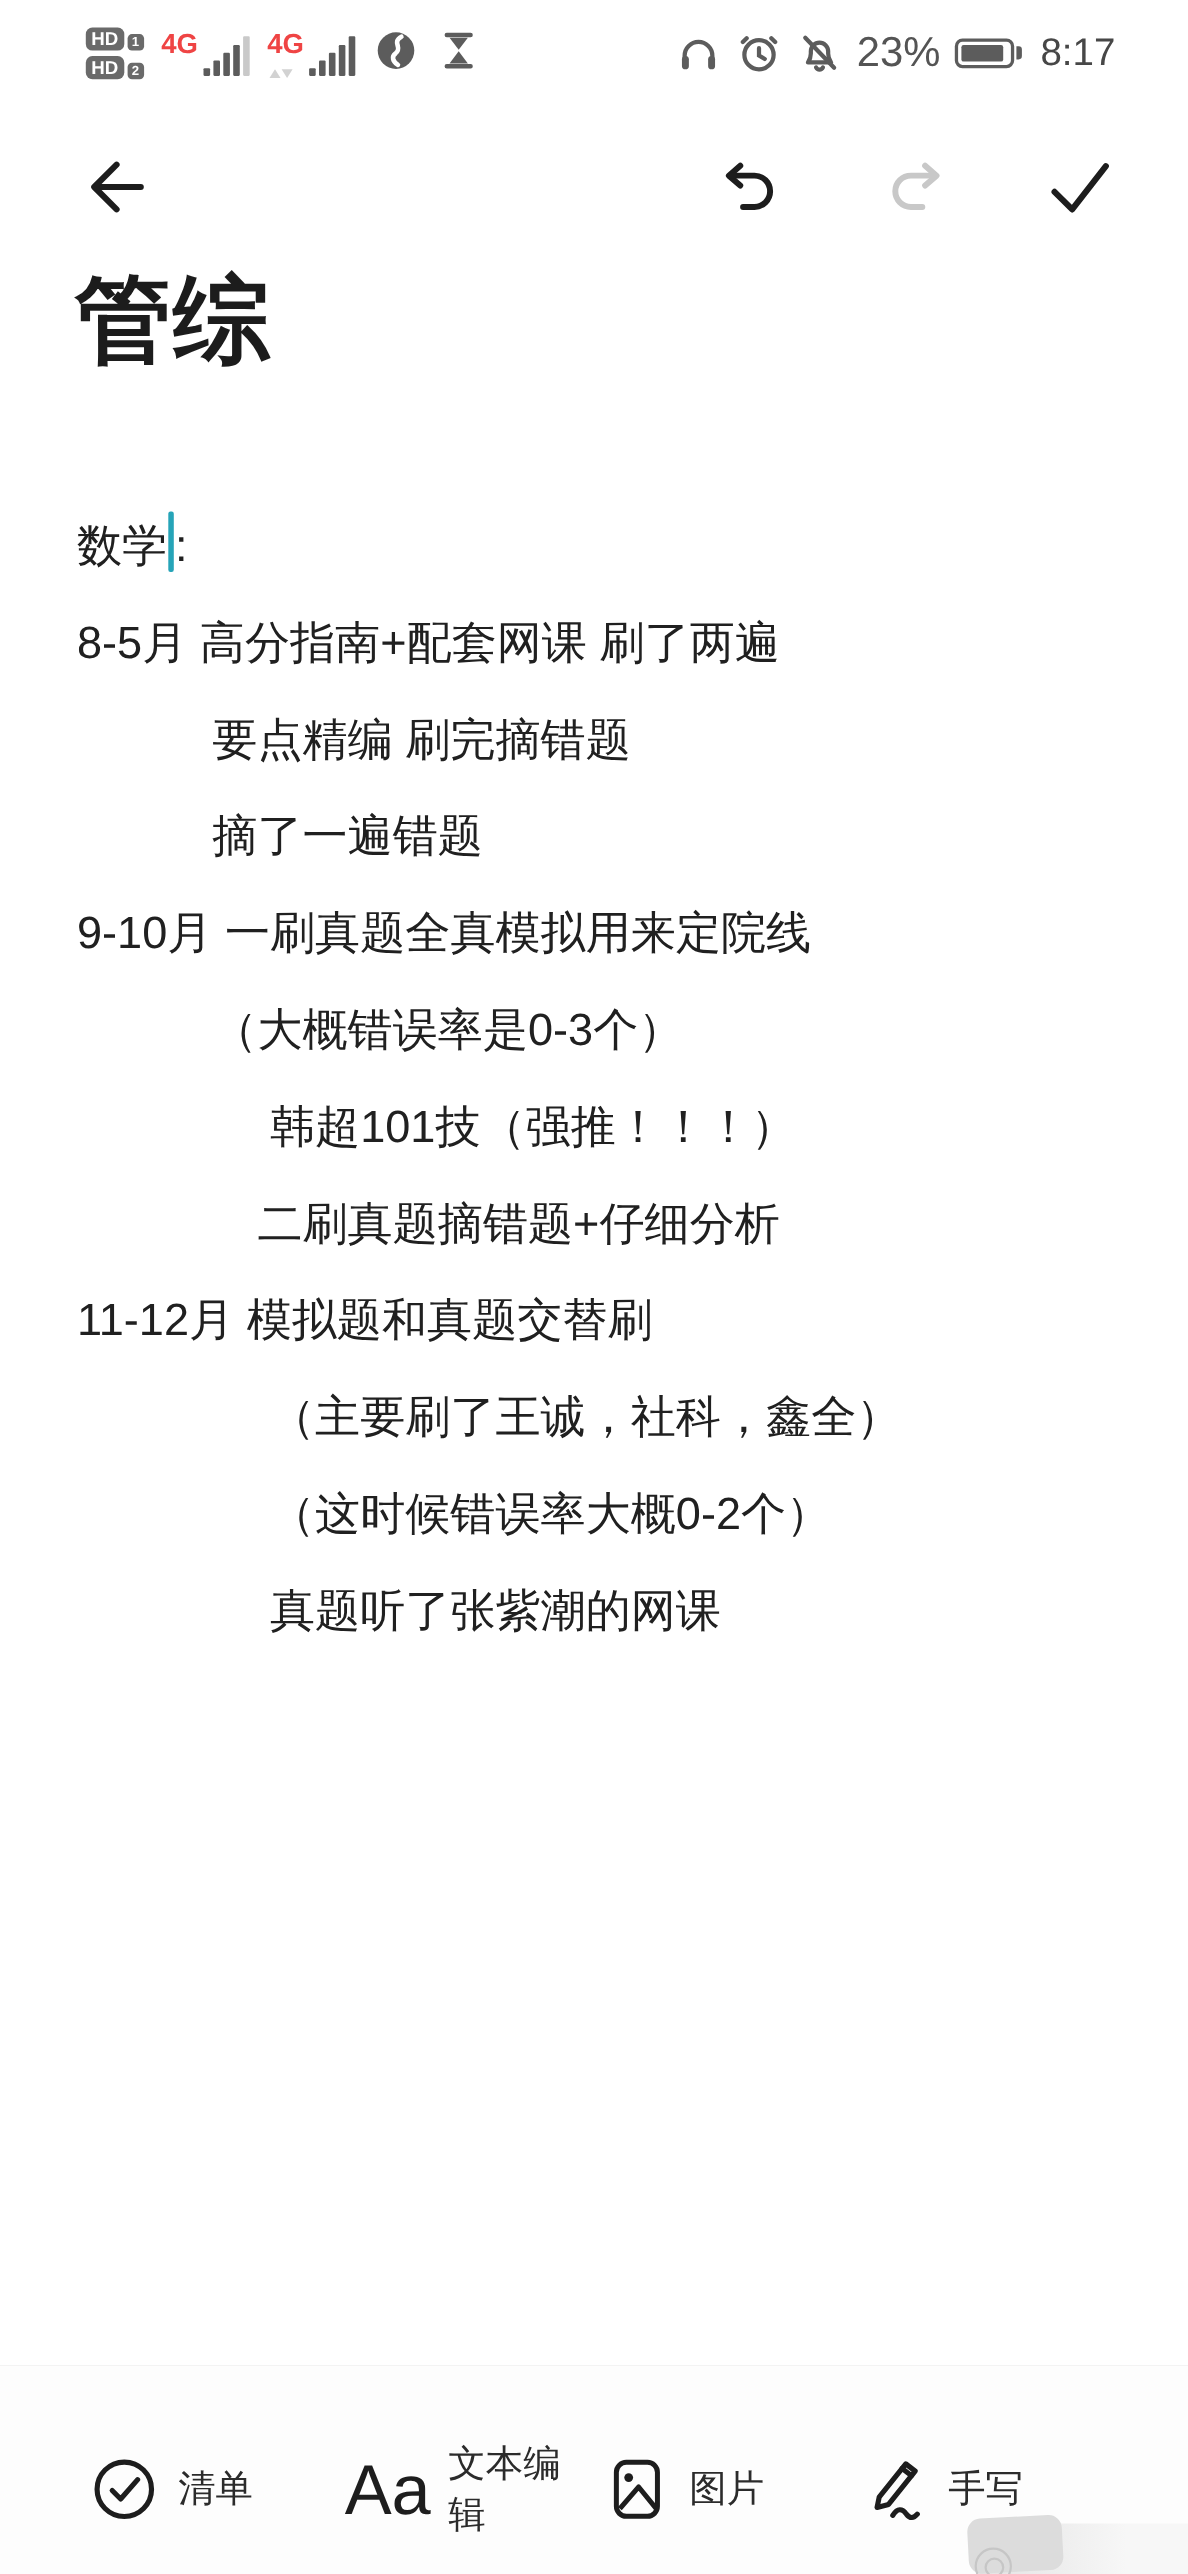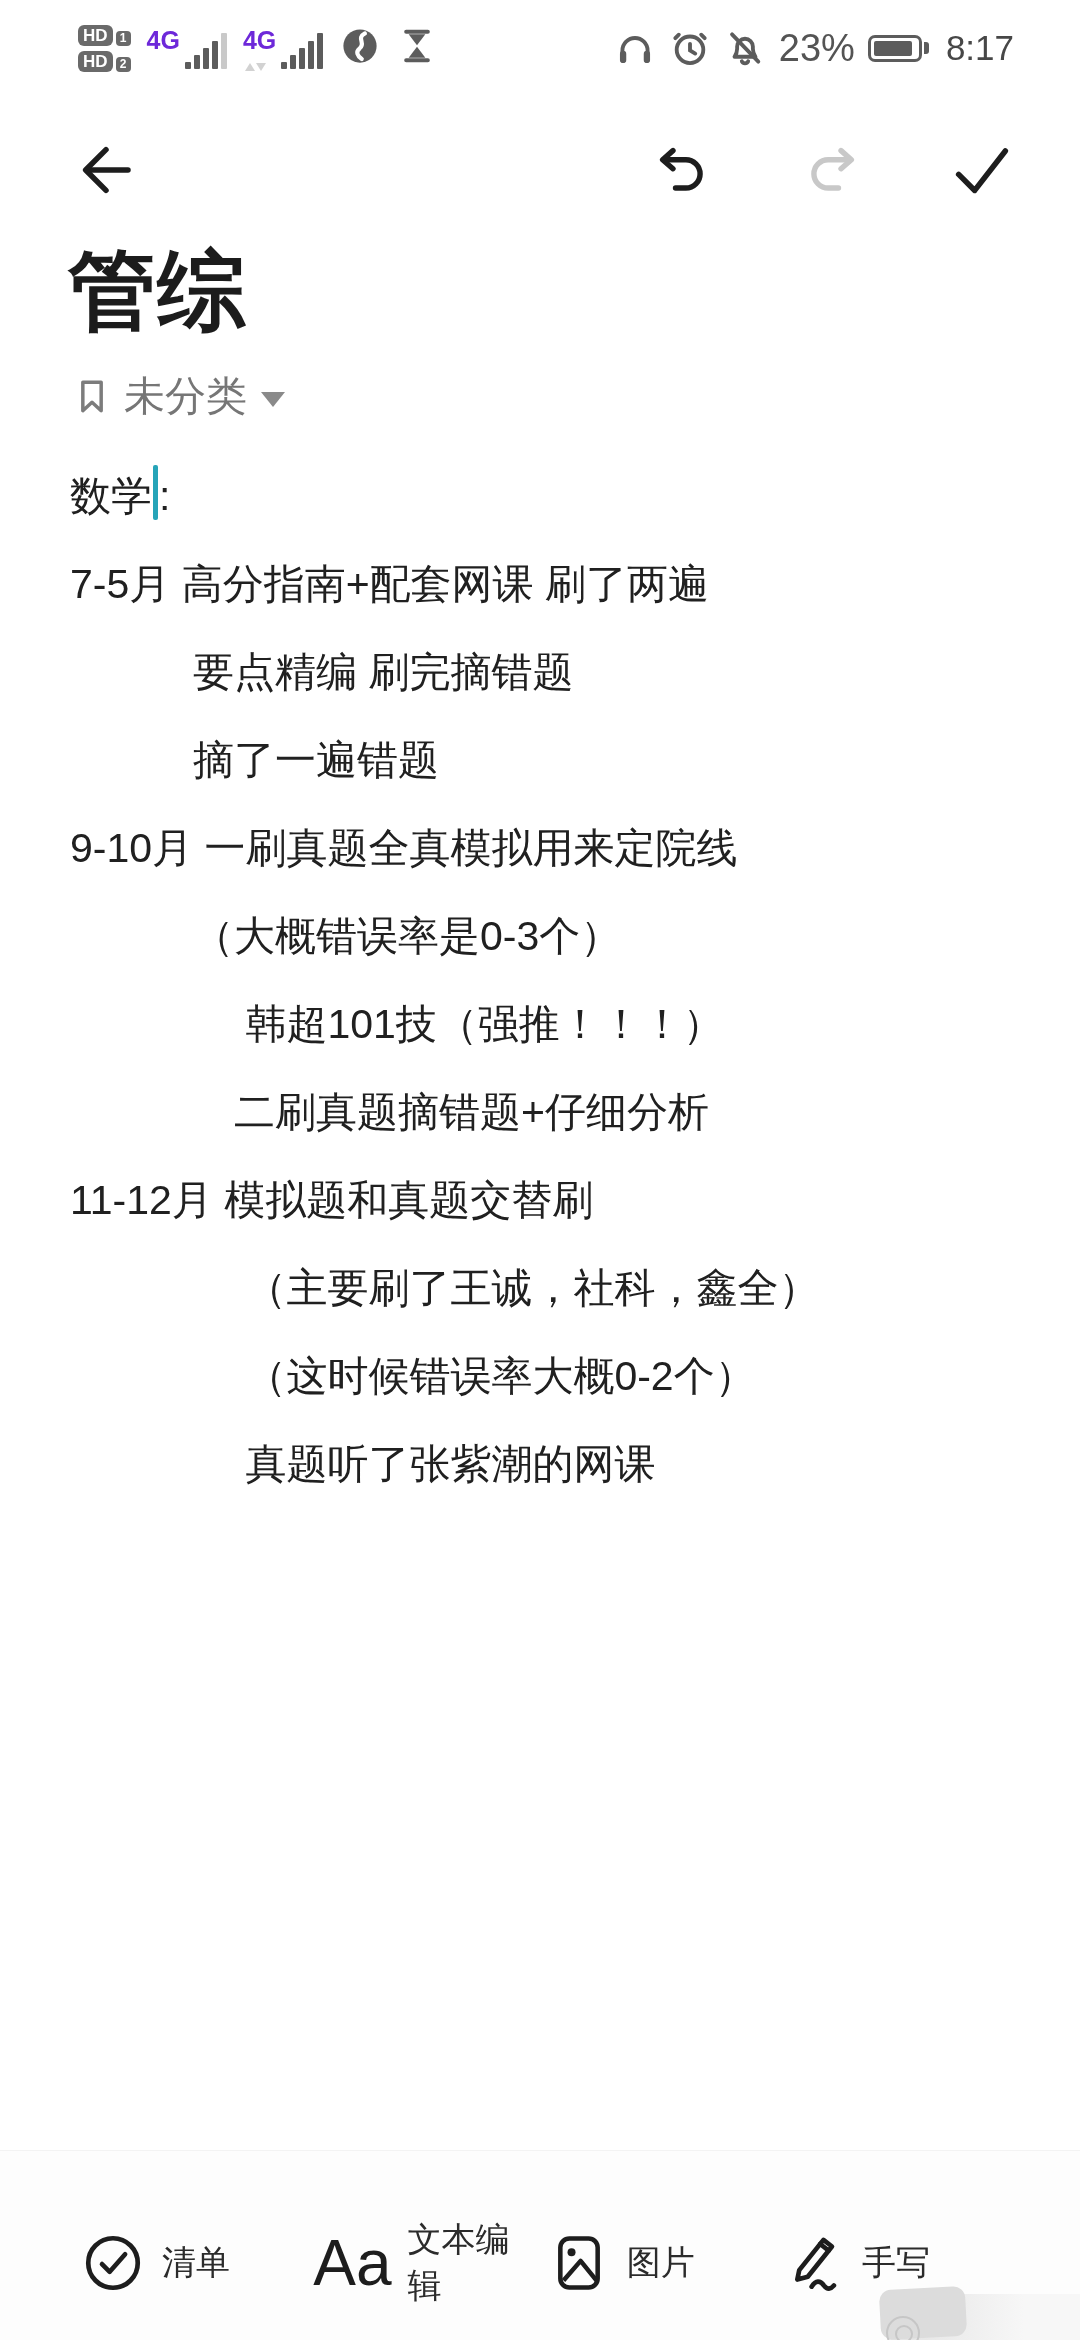--- a/index.html
+++ b/index.html
@@ -22,21 +22,21 @@
   .hd-chip {
     background:#6a6a6a; color:#fff; font-size:17px; font-weight:700;
     padding:2px 5px; border-radius:6px; line-height:1;
   }
   .hd-sub {
     background:#6a6a6a; color:#fff; font-size:12px; font-weight:700;
     width:15px; height:15px; border-radius:4px; display:flex;
     align-items:center; justify-content:center; line-height:1;
   }
   .net-group { display:flex; align-items:flex-end; gap:5px; position:relative; }
-  .net-label { font-size:25px; font-weight:700; color:#6d28d9; line-height:1; margin-bottom:16px; }
+  .net-label { font-size:25px; font-weight:700; color:#ef4444; line-height:1; margin-bottom:16px; }
   .bars { display:flex; align-items:flex-end; gap:3px; height:36px; }
   .bars i { display:block; width:6px; background:#5c5c5c; border-radius:1px; }
   .bars i.lt { background:#c9c9c9; }
   .dl-arrows { position:absolute; left:2px; bottom:-2px; display:flex; gap:1px; }
   .dl-arrows b { width:0; height:0; border-left:5px solid transparent; border-right:5px solid transparent; }
   .dl-arrows .up { border-bottom:8px solid #d2d2d2; }
   .dl-arrows .dn { border-top:8px solid #d2d2d2; }
   .sb-right { display:flex; align-items:center; gap:13px; }
   .sb-right svg { display:block; }
   .pct { font-size:38px; color:#545454; }
@@ -220,32 +220,25 @@
     <div class="nav-btn nav-check">
       <svg width="70" height="70" viewBox="0 0 24 24" fill="none" stroke="#1d1d1d" stroke-width="1.9" stroke-linecap="round" stroke-linejoin="round">
         <path d="M4 13.5 L9.5 19 L20 5.5"></path>
       </svg>
     </div>
   </div>
 
   <div class="note-title">管综</div>
 
   <div class="meta-row">
-    <div class="category">
-      <svg width="44" height="48" viewBox="0 0 24 24" fill="none" stroke="#7c7c7c" stroke-width="1.9" stroke-linejoin="round">
-        <path d="M7 4.5 h10 v15.5 l-5 -4.6 l-5 4.6 z"></path>
-      </svg>
-      <span>未分类</span>
-      <span class="cat-caret"></span>
-    </div>
   </div>
 
   <div class="note-body">
     <div class="line"><span>数学</span><span class="cursor"></span><span>:</span></div>
-    <div class="line">7-5月 高分指南+配套网课 刷了两遍</div>
+    <div class="line">8-5月 高分指南+配套网课 刷了两遍</div>
     <div class="line">　　　要点精编 刷完摘错题</div>
     <div class="line">　　　摘了一遍错题</div>
     <div class="line">9-10月 一刷真题全真模拟用来定院线</div>
     <div class="line">　　　（大概错误率是0-3个）</div>
     <div class="line">　　　　 韩超101技（强推！！！）</div>
     <div class="line">　　　　二刷真题摘错题+仔细分析</div>
     <div class="line">11-12月 模拟题和真题交替刷</div>
     <div class="line">　　　　 （主要刷了王诚，社科，鑫全）</div>
     <div class="line">　　　　 （这时候错误率大概0-2个）</div>
     <div class="line">　　　　 真题听了张紫潮的网课</div>

